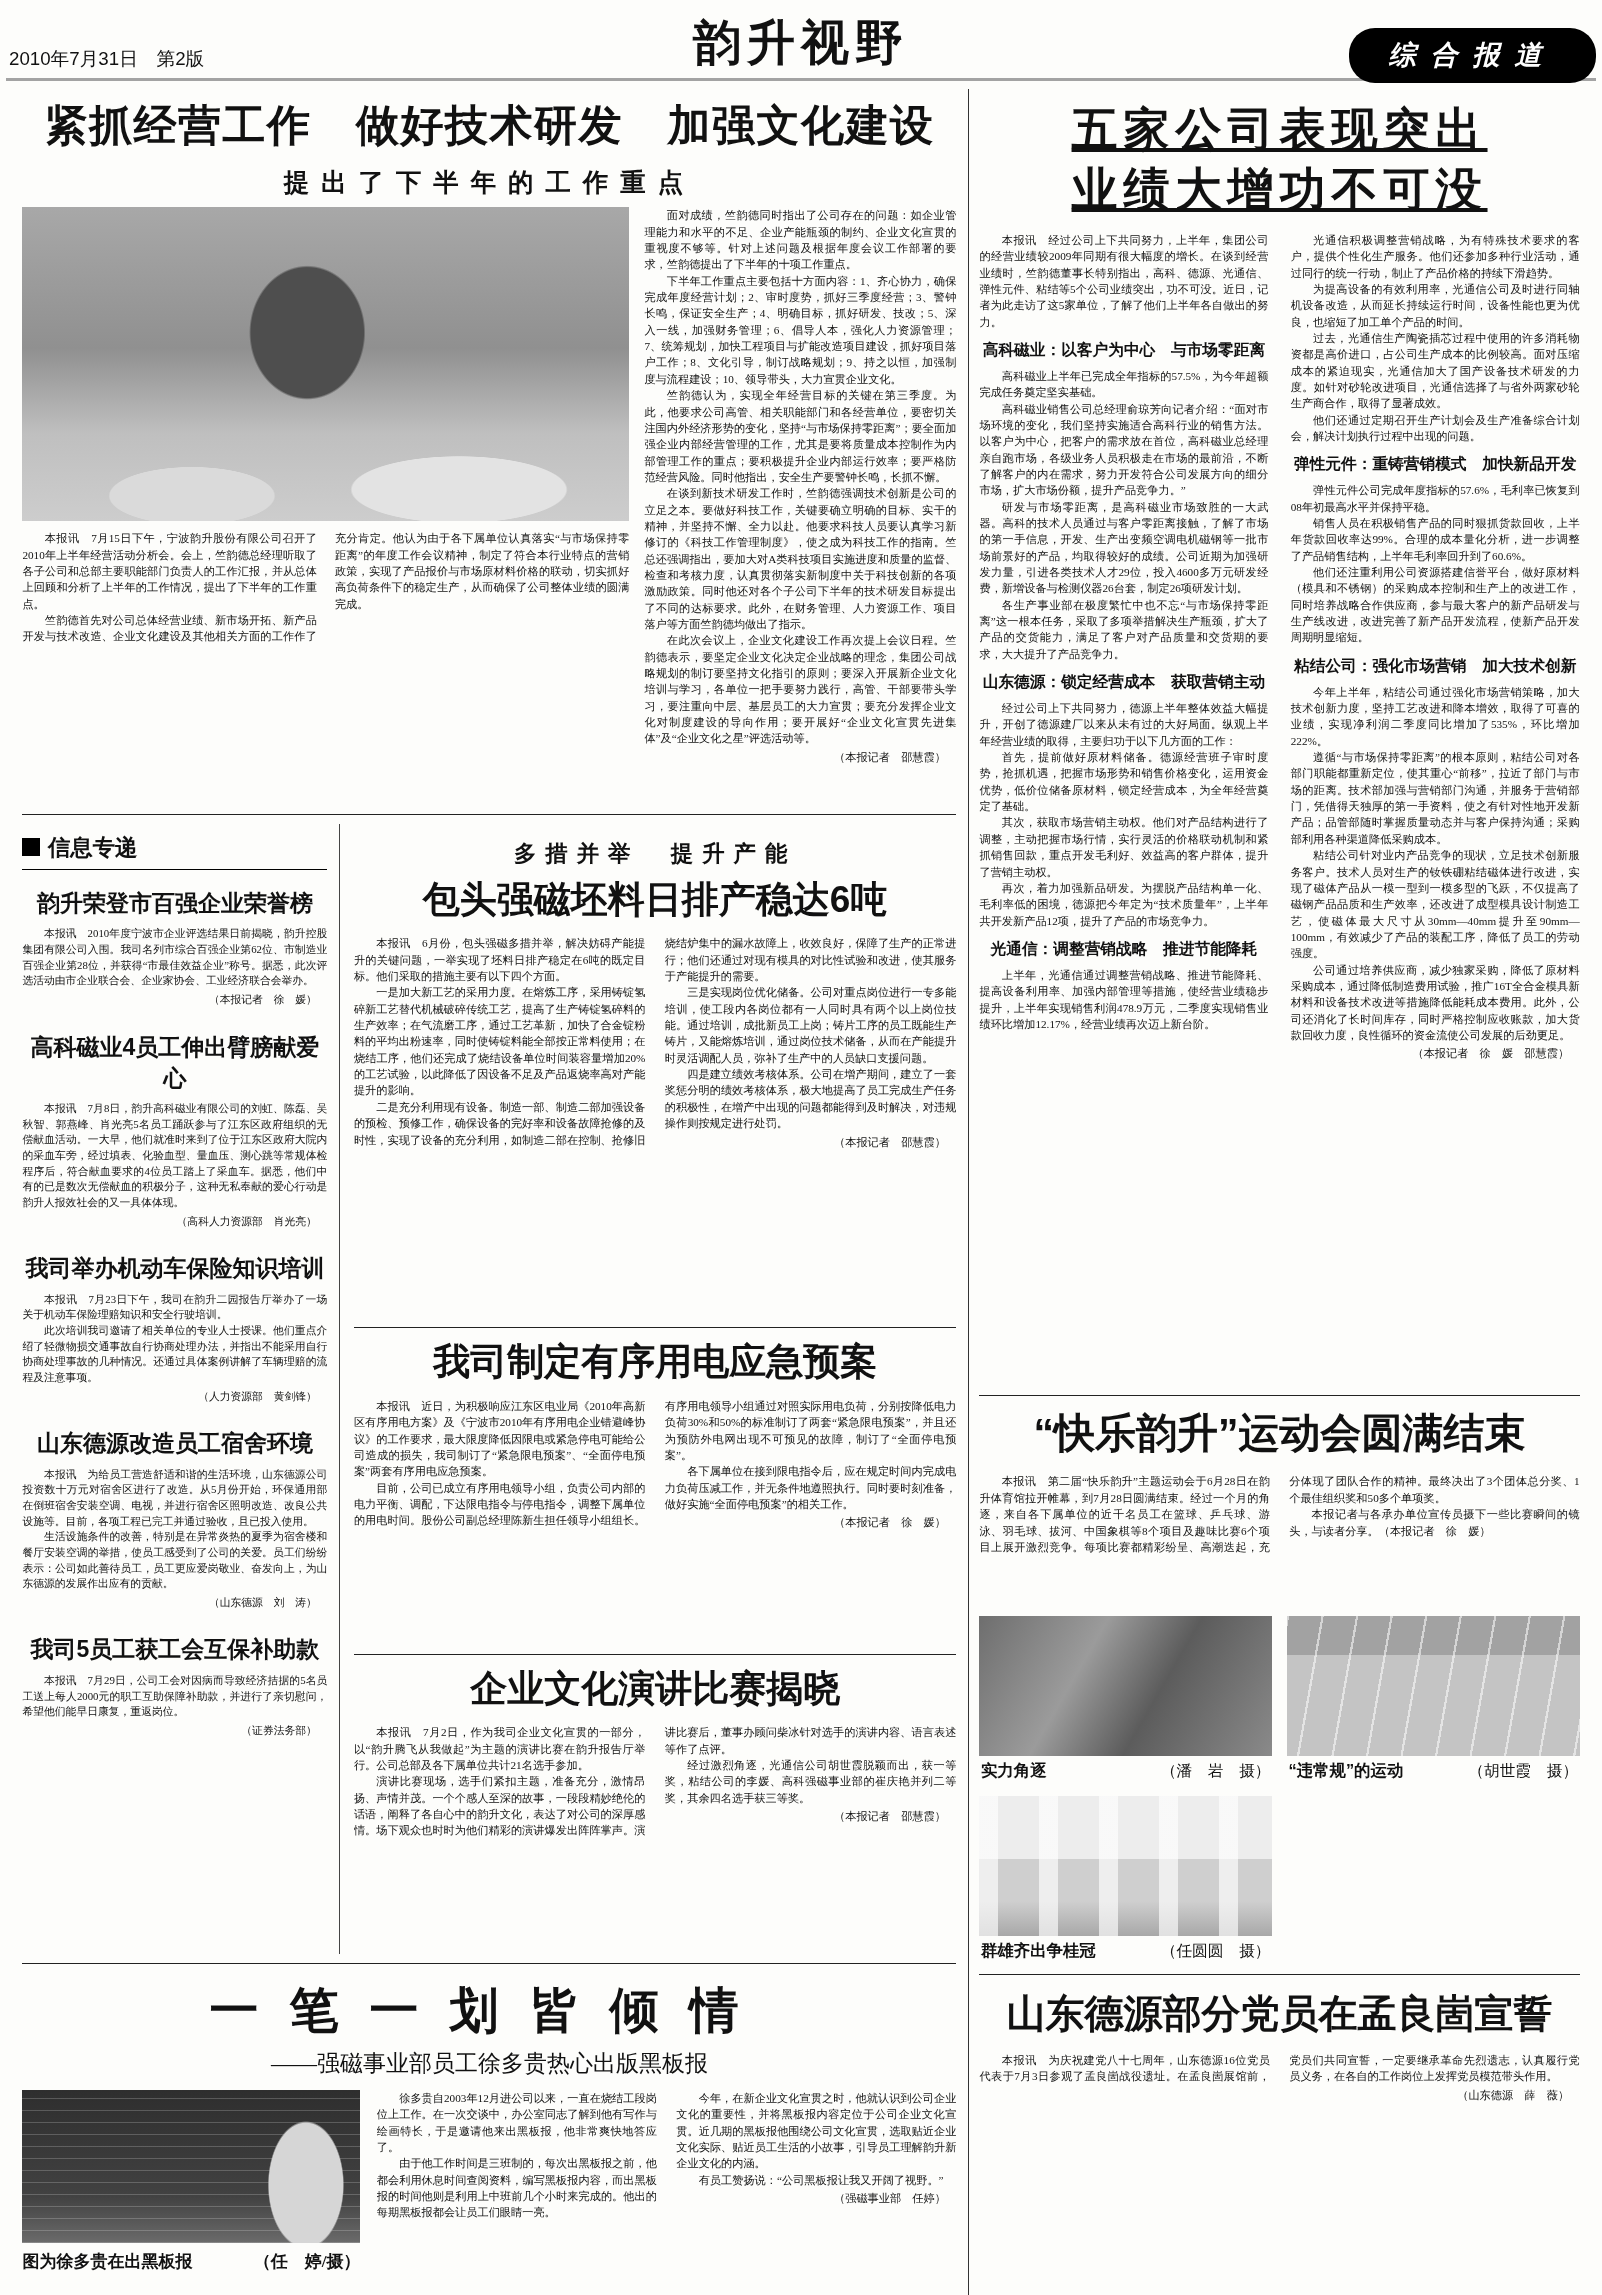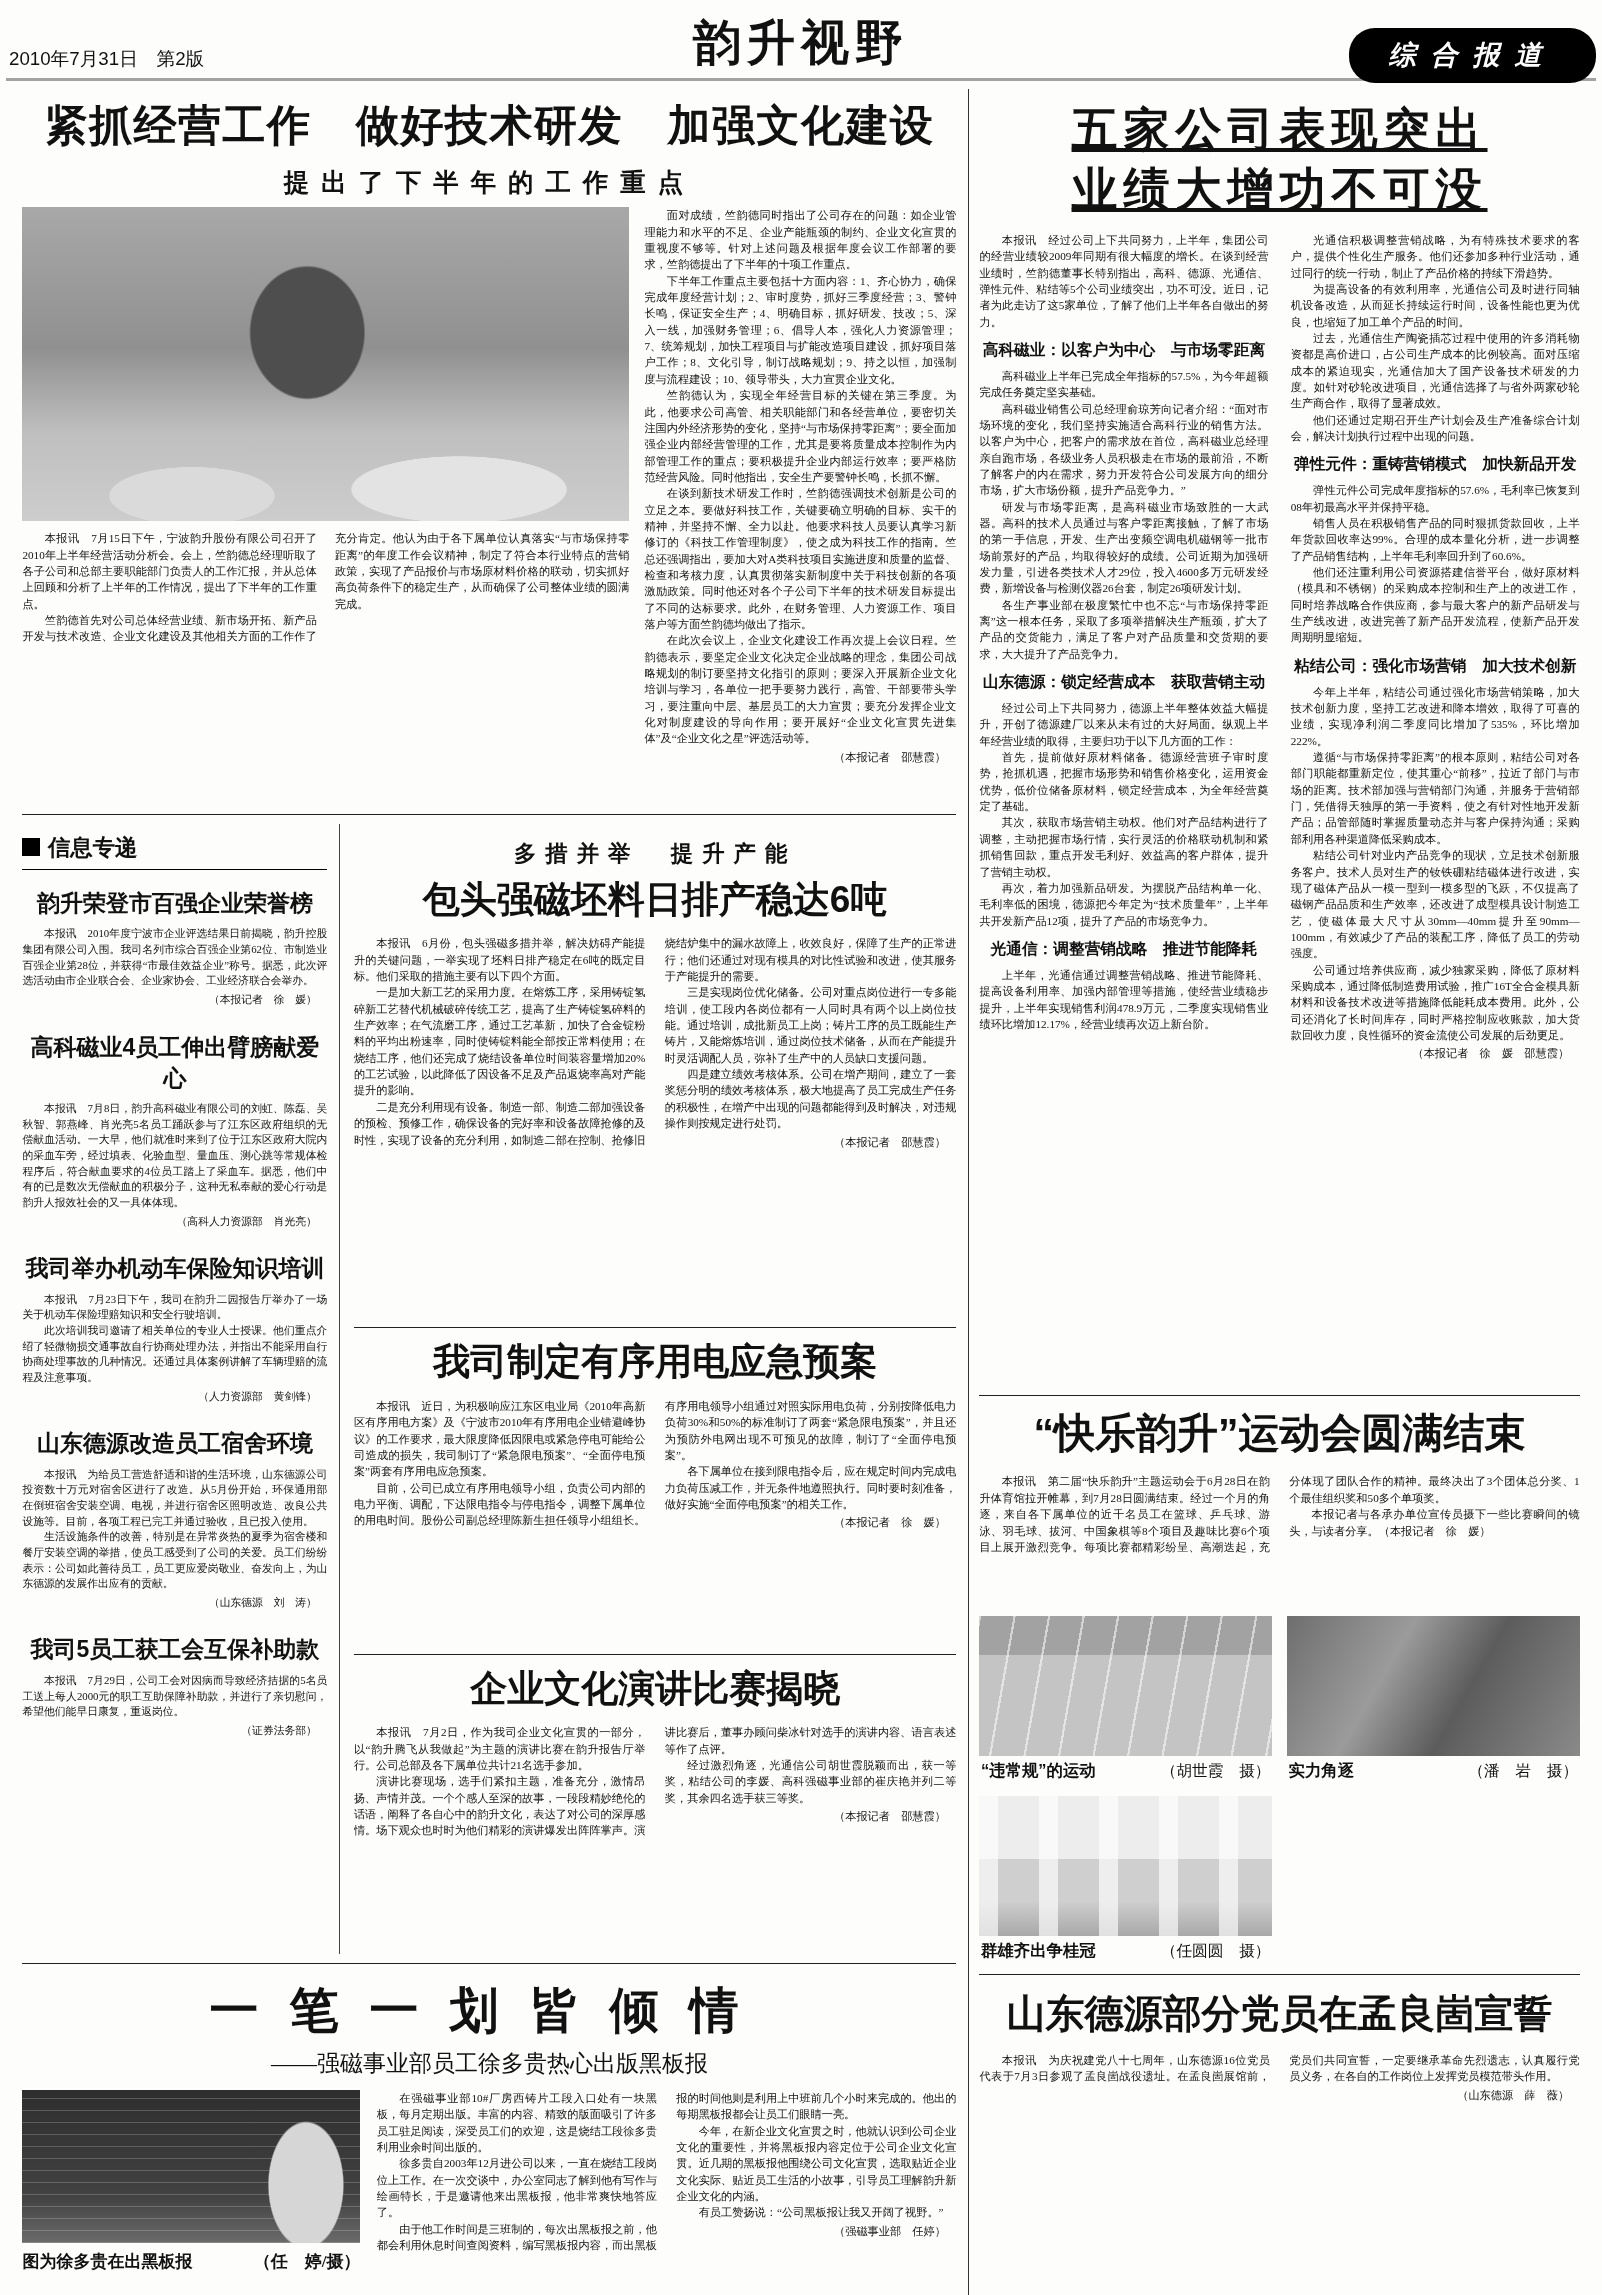--- a/index.html
+++ b/index.html
@@ -218,21 +218,20 @@
         <div class="feature-sub">——强磁事业部员工徐多贵热心出版黑板报</div>
         <div class="feature-body">
           <div class="feature-photo-wrap">
             <div class="photo photo-blackboard"></div>
             <div class="feature-caption">
               <span>图为徐多贵在出黑板报</span>
               <span>（任　婷/摄）</span>
             </div>
           </div>
           <div class="feature-cols body-text">
-              <p class="p">在强磁事业部10#厂房西铸片工段入口处有一块黑板，每月定期出版。丰富的内容、精致的版面吸引了许多员工驻足阅读，深受员工们的欢迎，这是烧结工段徐多贵利用业余时间出版的。</p>
               <p class="p">徐多贵自2003年12月进公司以来，一直在烧结工段岗位上工作。在一次交谈中，办公室同志了解到他有写作与绘画特长，于是邀请他来出黑板报，他非常爽快地答应了。</p>
               <p class="p">由于他工作时间是三班制的，每次出黑板报之前，他都会利用休息时间查阅资料，编写黑板报内容，而出黑板报的时间他则是利用上中班前几个小时来完成的。他出的每期黑板报都会让员工们眼睛一亮。</p>
               <p class="p">今年，在新企业文化宣贯之时，他就认识到公司企业文化的重要性，并将黑板报内容定位于公司企业文化宣贯。近几期的黑板报他围绕公司文化宣贯，选取贴近企业文化实际、贴近员工生活的小故事，引导员工理解韵升新企业文化的内涵。</p>
               <p class="p">有员工赞扬说：“公司黑板报让我又开阔了视野。”</p>
               <div class="byline">（强磁事业部　任婷）</div>
             </div>
         </div>
       </div>
     </div>
 
@@ -279,31 +278,31 @@
       <hr class="rule">
 
       <div>
         <h2 class="sports-headline">“快乐韵升”运动会圆满结束</h2>
         <div class="cols2 body-text sports-body">
             <p class="p">本报讯　第二届“快乐韵升”主题运动会于6月28日在韵升体育馆拉开帷幕，到7月28日圆满结束。经过一个月的角逐，来自各下属单位的近千名员工在篮球、乒乓球、游泳、羽毛球、拔河、中国象棋等8个项目及趣味比赛6个项目上展开激烈竞争。每项比赛都精彩纷呈、高潮迭起，充分体现了团队合作的精神。最终决出了3个团体总分奖、1个最佳组织奖和50多个单项奖。</p>
             <p class="p">本报记者与各承办单位宣传员摄下一些比赛瞬间的镜头，与读者分享。（本报记者　徐　媛）</p>
           </div>
         <div class="photo-grid">
             <div class="photo-card">
+              <div class="photo photo-s0"></div>
+              <div class="caption-row">
+                <span class="caption-label">实力角逐</span>
+                <span class="caption-credit">（潘　岩　摄）</span>
+              </div>
+            </div>
+            <div class="photo-card">
               <div class="photo photo-s1"></div>
               <div class="caption-row">
                 <span class="caption-label">“违常规”的运动</span>
                 <span class="caption-credit">（胡世霞　摄）</span>
-              </div>
-            </div>
-            <div class="photo-card">
-              <div class="photo photo-s0"></div>
-              <div class="caption-row">
-                <span class="caption-label">实力角逐</span>
-                <span class="caption-credit">（潘　岩　摄）</span>
               </div>
             </div>
             <div class="photo-card">
               <div class="photo photo-s2"></div>
               <div class="caption-row">
                 <span class="caption-label">群雄齐出争桂冠</span>
                 <span class="caption-credit">（任圆圆　摄）</span>
               </div>
             </div>
           </div>

